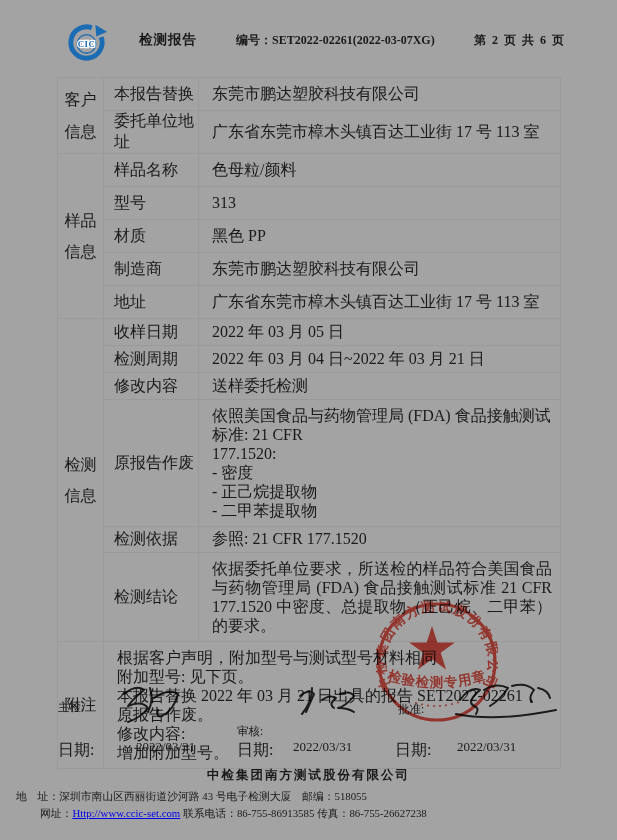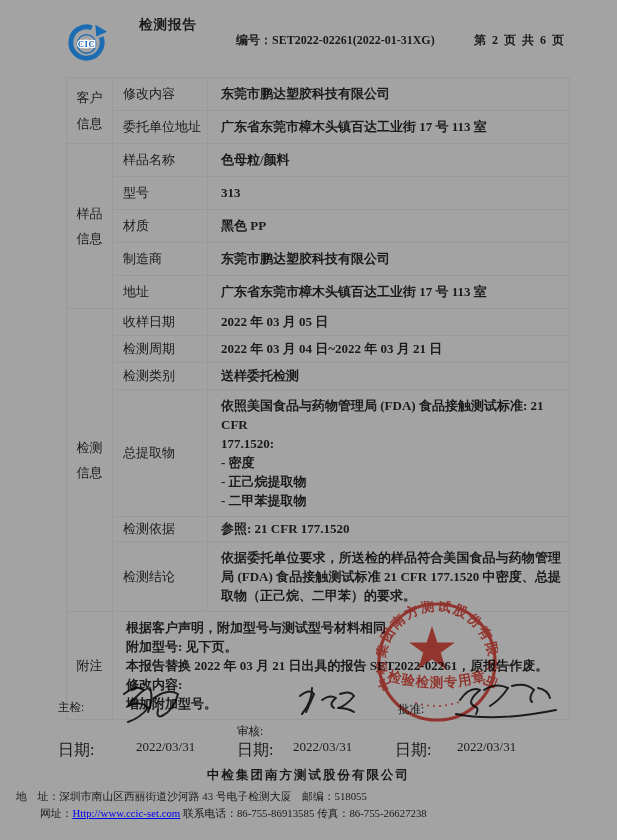--- a/index.html
+++ b/index.html
@@ -17,40 +17,39 @@
   }
   
   .logo{position:absolute;left:63px;top:18px;width:47px;height:47px;}
   .logo-stroke{stroke:var(--accent-blue);fill:none;}
   .logo-fill{fill:var(--accent-blue);}
   .logo-cic{
     paint-order:stroke;stroke:#fff;stroke-width:2.5px;fill:var(--accent-blue);
     font-weight:bold;font-size:9px;letter-spacing:.5px;
     font-family:"Liberation Serif",serif;
   }
-  .report-title{position:absolute;left:139px;top:16px;font-size:13.5px;font-weight:bold;letter-spacing:1px;}
+  .report-title{position:absolute;left:139px;top:31px;font-size:13.5px;font-weight:bold;letter-spacing:1px;}
   .report-no{position:absolute;left:236px;top:32px;font-size:12px;font-weight:bold;}
   .page-info{position:absolute;left:474px;top:32px;font-size:12px;font-weight:bold;letter-spacing:1.5px;}
   
   table.report{
     position:absolute;left:57px;top:77px;width:503px;
     border-collapse:collapse;table-layout:fixed;
-    font-size:13px;
-    margin-left:9px;
+    font-size:16px;
   }
   table.report td{
     border:1px solid var(--border-gray);
     vertical-align:middle;
     overflow:hidden;
   }
   td.section{
     text-align:center;white-space:pre-line;line-height:1.95;padding:0;
   }
   td.flabel{padding:0 4px 0 10px;}
-  td.fvalue{padding:2px 8px 2px 13px;font-weight:bold;}
+  td.fvalue{padding:2px 8px 2px 13px;}
   td.multiline{white-space:pre-line;line-height:19px;padding-top:6px;padding-bottom:6px;}
   td.justify{text-align:justify;}
   tr.h33{height:33px}tr.h27{height:27px}tr.h85{height:85px}
   tr.h25{height:25px}tr.h50{height:50px}tr.h100{height:100px}
   
   .stamp{
     position:absolute;left:376px;top:601px;width:122px;height:122px;
     opacity:.88;mix-blend-mode:multiply;z-index:5;pointer-events:none;
   }
   .stamp-stroke{stroke:var(--stamp-red);fill:none;}
@@ -74,34 +73,34 @@
 
 <div class="page">
 
   <svg class="logo" viewBox="0 0 48 48">
     <path class="logo-stroke" stroke-width="5" d="M 29.5 10 A 16 16 0 1 0 39 19.5"></path>
     <polygon class="logo-fill" points="33,7 45,14 34,19"></polygon>
     <circle class="logo-stroke" stroke-width="1.3" cx="24" cy="26.5" r="9.5"></circle>
     <text class="logo-cic" x="24" y="30" text-anchor="middle">CIC</text>
   </svg>
   <div class="report-title">检测报告</div>
-  <div class="report-no"><span>编号：</span><span>SET2022-02261(2022-01-31XG)</span></div>
+  <div class="report-no"><span>编号：</span><span>SET2022-02261(2022-03-07XG)</span></div>
   <div class="page-info">第 2 页 共 6 页</div>
 
   <table class="report">
     <colgroup>
         <col style="width:46px">
         <col style="width:95px">
         <col style="width:362px">
       </colgroup>
     <tbody>
         <tr class="h33">
       <td class="section" rowspan="2">客户
 信息</td>
-      <td class="flabel">修改内容</td>
+      <td class="flabel">本报告替换</td>
       <td class="fvalue">东莞市鹏达塑胶科技有限公司</td>
     </tr>
     <tr class="h33">
       <td class="flabel">委托单位地址</td>
       <td class="fvalue">广东省东莞市樟木头镇百达工业街 17 号 113 室</td>
     </tr>
     <tr class="h33">
       <td class="section" rowspan="5">样品
 信息</td>
       <td class="flabel">样品名称</td>
@@ -127,25 +126,25 @@
       <td class="section" rowspan="6">检测
 信息</td>
       <td class="flabel">收样日期</td>
       <td class="fvalue">2022 年 03 月 05 日</td>
     </tr>
     <tr class="h27">
       <td class="flabel">检测周期</td>
       <td class="fvalue">2022 年 03 月 04 日~2022 年 03 月 21 日</td>
     </tr>
     <tr class="h27">
-      <td class="flabel">检测类别</td>
+      <td class="flabel">修改内容</td>
       <td class="fvalue">送样委托检测</td>
     </tr>
     <tr class="h85">
-      <td class="flabel">总提取物</td>
+      <td class="flabel">原报告作废</td>
       <td class="fvalue multiline">依照美国食品与药物管理局 (FDA) 食品接触测试标准: 21 CFR
 177.1520:
 - 密度
 - 正己烷提取物
 - 二甲苯提取物</td>
     </tr>
     <tr class="h25">
       <td class="flabel">检测依据</td>
       <td class="fvalue">参照: 21 CFR 177.1520</td>
     </tr>

